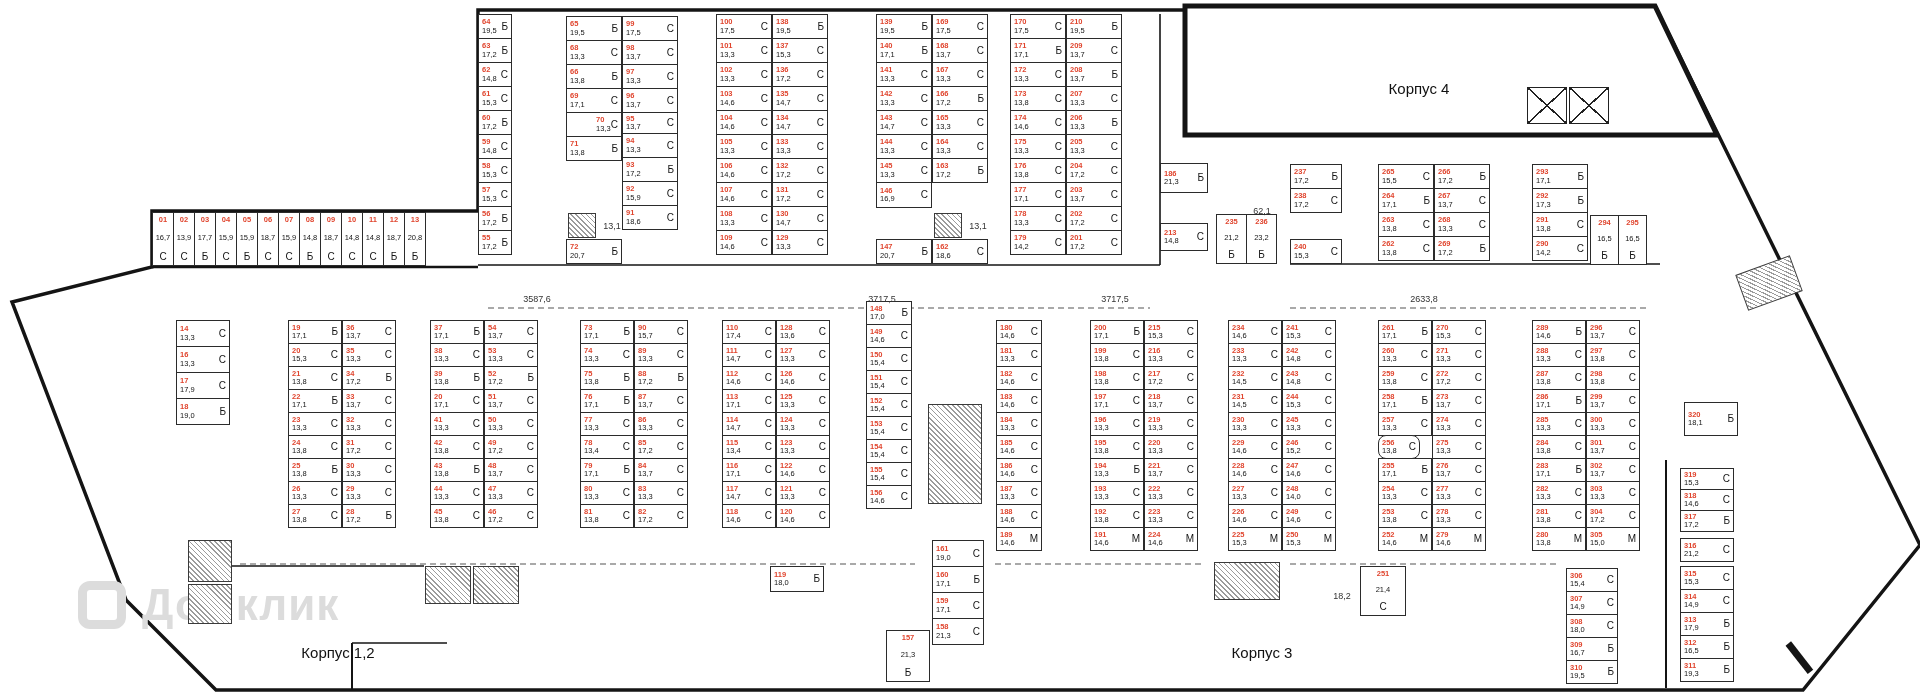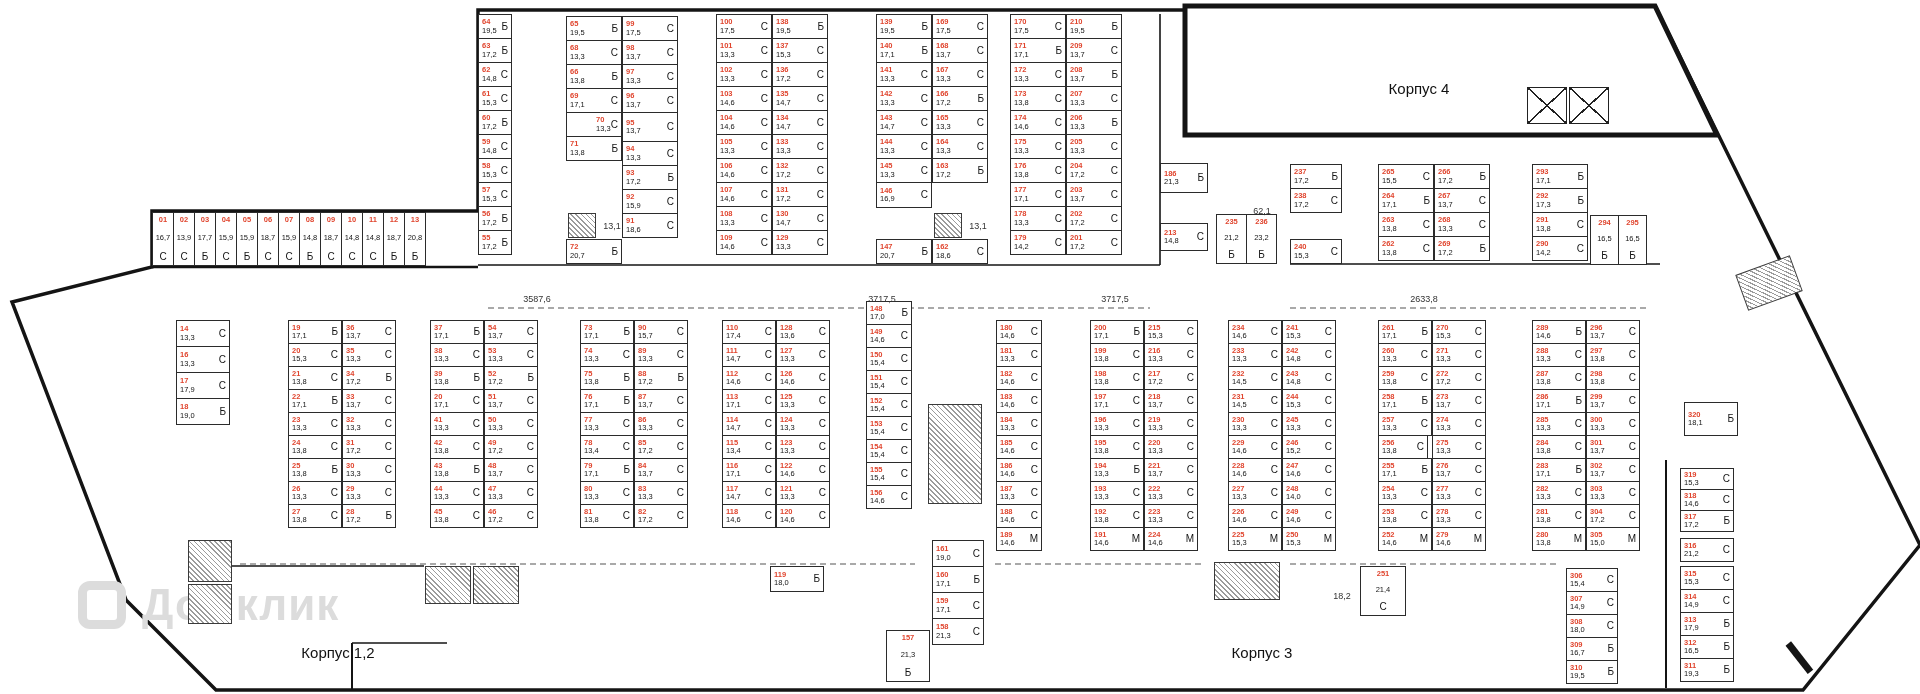--- a/index.html
+++ b/index.html
@@ -283,21 +283,21 @@
         </span>
         <span class="t">С</span>
       </div>
       <div class="cell" style="width: 56px; height: 25px;">
         <span class="meta">
           <span class="n">96</span>
           <span class="a">13,7</span>
         </span>
         <span class="t">С</span>
       </div>
-      <div class="cell" style="width: 56px; height: 30px;">
+      <div class="cell" style="width: 56px; height: 22px;">
         <span class="meta">
           <span class="n">95</span>
           <span class="a">13,7</span>
         </span>
         <span class="t">С</span>
       </div>
       <div class="cell" style="width: 56px; height: 25px;">
         <span class="meta">
           <span class="n">94</span>
           <span class="a">13,3</span>
@@ -1955,21 +1955,21 @@
         </span>
         <span class="t">Б</span>
       </div>
       <div class="cell" style="width: 54px; height: 24px;">
         <span class="meta">
           <span class="n">257</span>
           <span class="a">13,3</span>
         </span>
         <span class="t">С</span>
       </div>
-      <div class="cell" style="width: 50px; height: 24px;">
+      <div class="cell" style="width: 42px; height: 24px; border-radius: 8px;">
         <span class="meta">
           <span class="n">256</span>
           <span class="a">13,8</span>
         </span>
         <span class="t">С</span>
       </div>
       <div class="cell" style="width: 54px; height: 24px;">
         <span class="meta">
           <span class="n">255</span>
           <span class="a">17,1</span>

